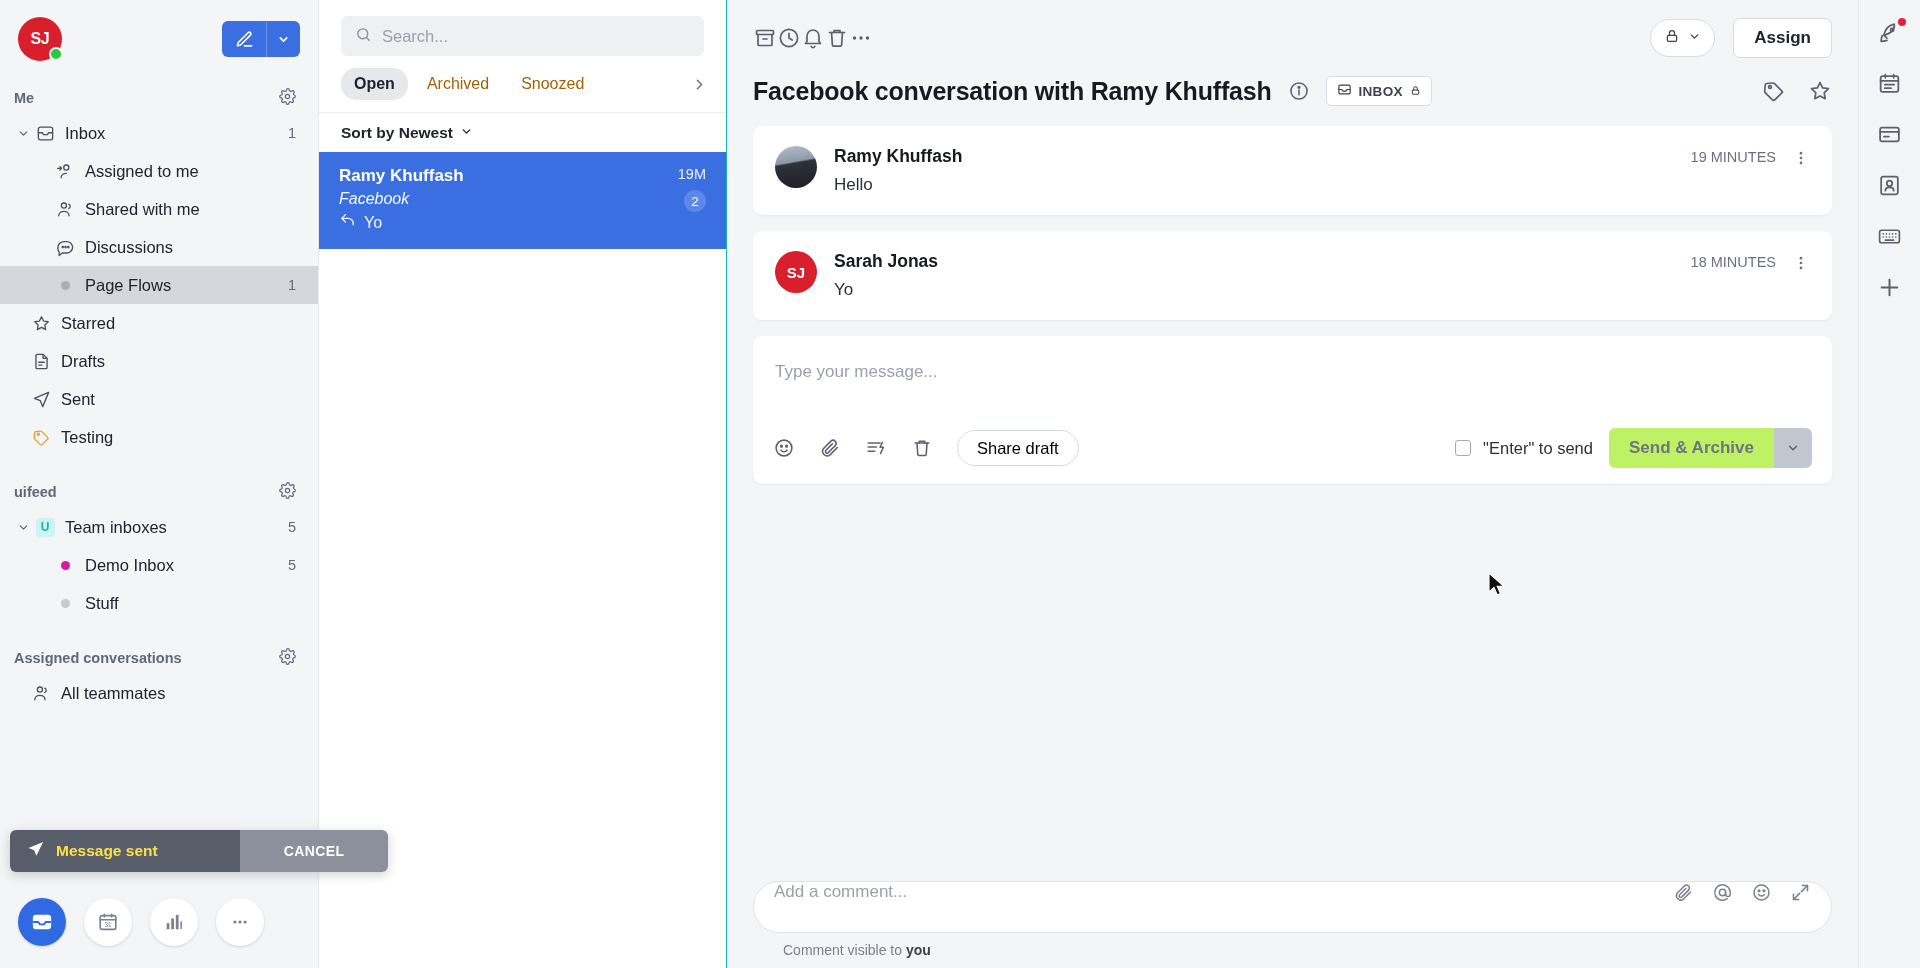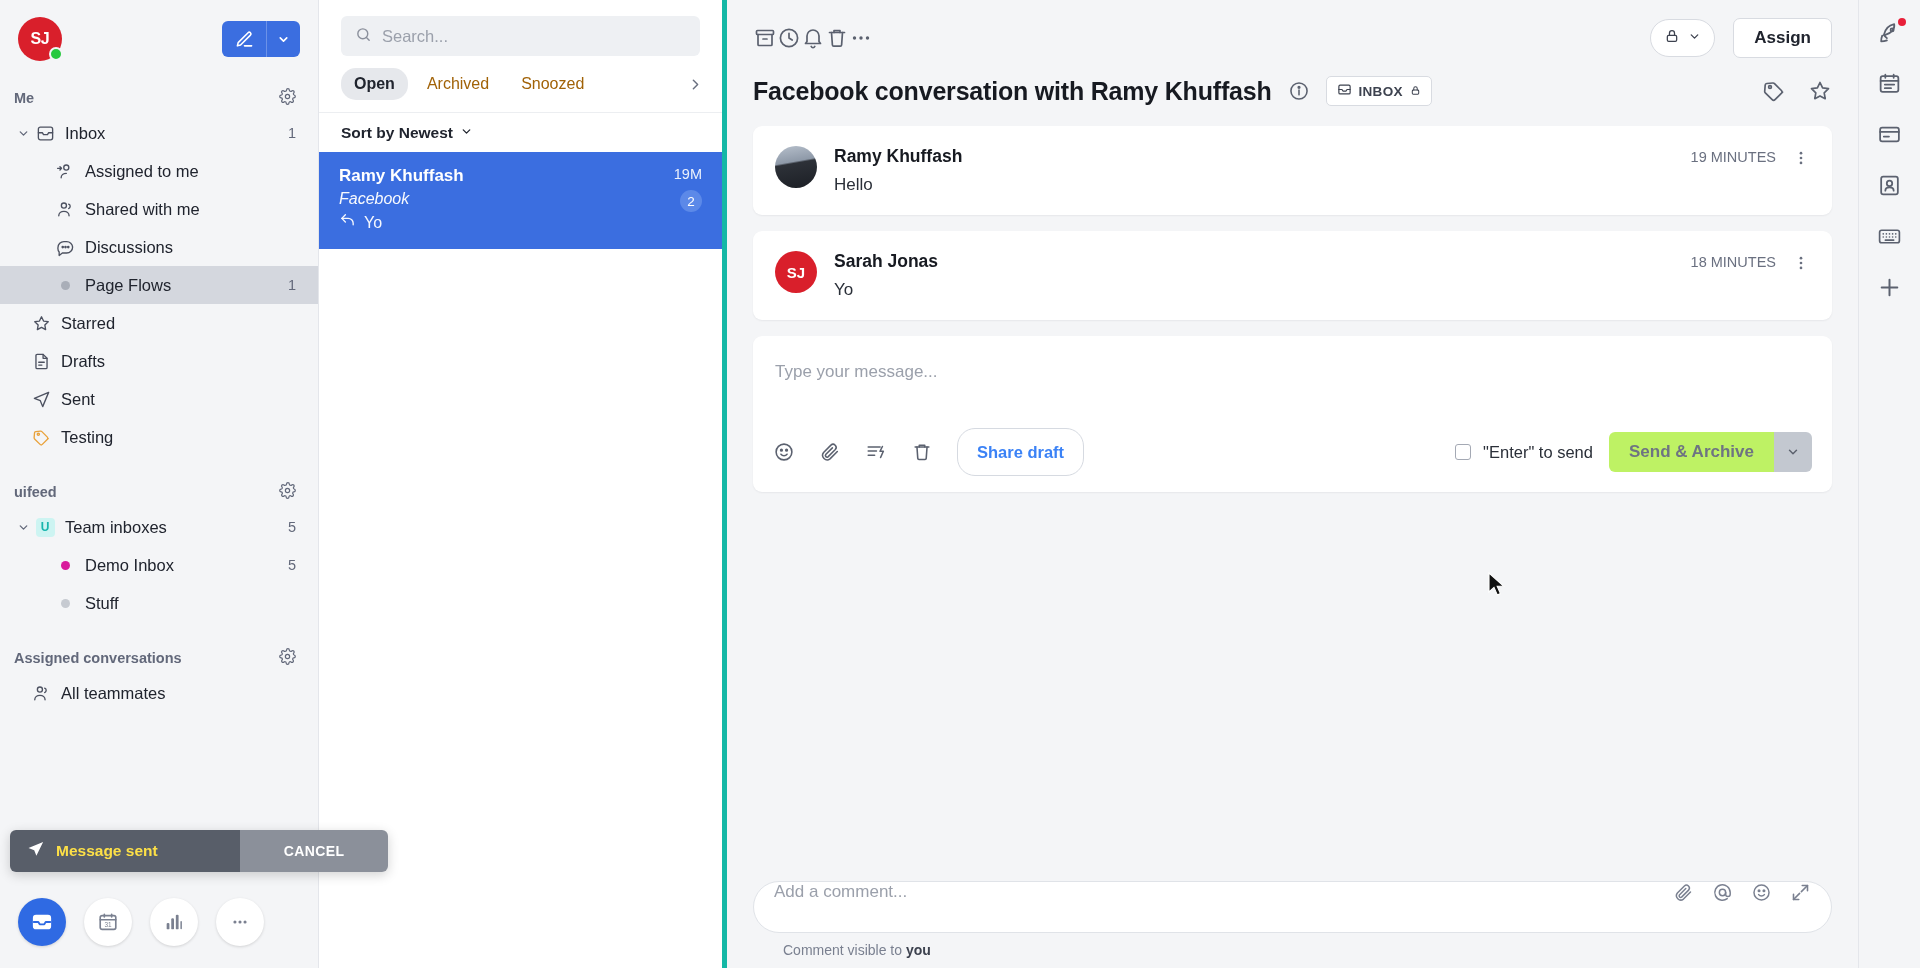--- a/index.html
+++ b/index.html
@@ -77,21 +77,21 @@
   
   .dock { height: 92px; display: flex; align-items: center; gap: 18px; padding: 0 18px; }
   .dock-btn {
     width: 48px; height: 48px; border-radius: 50%; background: #fff; display: flex;
     align-items: center; justify-content: center; box-shadow: 0 1px 3px rgba(0,0,0,.14);
     cursor: pointer; color: #7a8090;
   }
   .dock-btn.sel { background: #2f6ae3; color: #fff; }
 
   
-  .convlist { width: 408px; height: 968px; background: #fff; border-right: 5px solid #14b8a6; display: flex; flex-direction: column; }
+  .convlist { width: 408px; height: 968px; background: #fff; border-right: 1px solid #14b8a6; display: flex; flex-direction: column; }
   .cl-search { padding: 16px 22px 10px 22px; }
   .search-box {
     height: 40px; background: #eef0f3; border-radius: 6px; display: flex; align-items: center;
     padding: 0 14px; gap: 10px; color: #8b909c; font-size: 16.5px; cursor: text;
   }
   .search-box input {
     border: 0; background: transparent; outline: none; font-size: 16.5px; width: 100%;
     font-family: "Liberation Sans", sans-serif; color: #20242e;
   }
   .search-box input::placeholder { color: #9ba0ab; }
@@ -149,22 +149,22 @@
   .msg-name { font-size: 17.5px; font-weight: 700; color: #171a21; margin-bottom: 8px; }
   .msg-text { font-size: 17px; color: #2b3039; }
   .msg-meta { display: flex; align-items: flex-start; gap: 16px; color: #6a7080; font-size: 14.5px; padding-top: 3px; }
   .kebab { cursor: pointer; display: flex; }
 
   .composer { background: #fff; border-radius: 9px; box-shadow: 0 1px 2px rgba(16,24,40,.06); margin-bottom: 16px; }
   .composer-input { padding: 26px 22px 46px 22px; font-size: 17px; color: #9ba0ab; }
   .composer-bar { display: flex; align-items: center; padding: 0 20px 16px 20px; gap: 24px; }
   .cb-icon { color: #5b616f; cursor: pointer; display: flex; }
   .share-draft {
-    height: 48px; border: 1px solid #d6dae1; border-radius: 18px; padding: 0 19px;
-    display: flex; align-items: center; font-size: 16.5px; font-weight: 700; color: #3b82f6; cursor: pointer;
+    height: 36px; border: 1px solid #d6dae1; border-radius: 18px; padding: 0 19px;
+    display: flex; align-items: center; font-size: 16.5px; font-weight: 400; color: #000000; cursor: pointer;
   }
   .cb-right { margin-left: auto; display: flex; align-items: center; gap: 16px; }
   .enter-send { display: flex; align-items: center; gap: 12px; font-size: 16.5px; color: #2b3039; cursor: pointer; }
   .cbx { width: 16px; height: 16px; border: 1.6px solid #a4a9b4; border-radius: 3px; }
   .send-group { display: flex; height: 40px; border-radius: 6px; overflow: hidden; }
   .send-main {
     background: #bef264; color: #6e7482; font-size: 17px; font-weight: 700;
     padding: 12px 20px; display: flex; align-items: center; cursor: pointer;
   }
   .send-caret {

